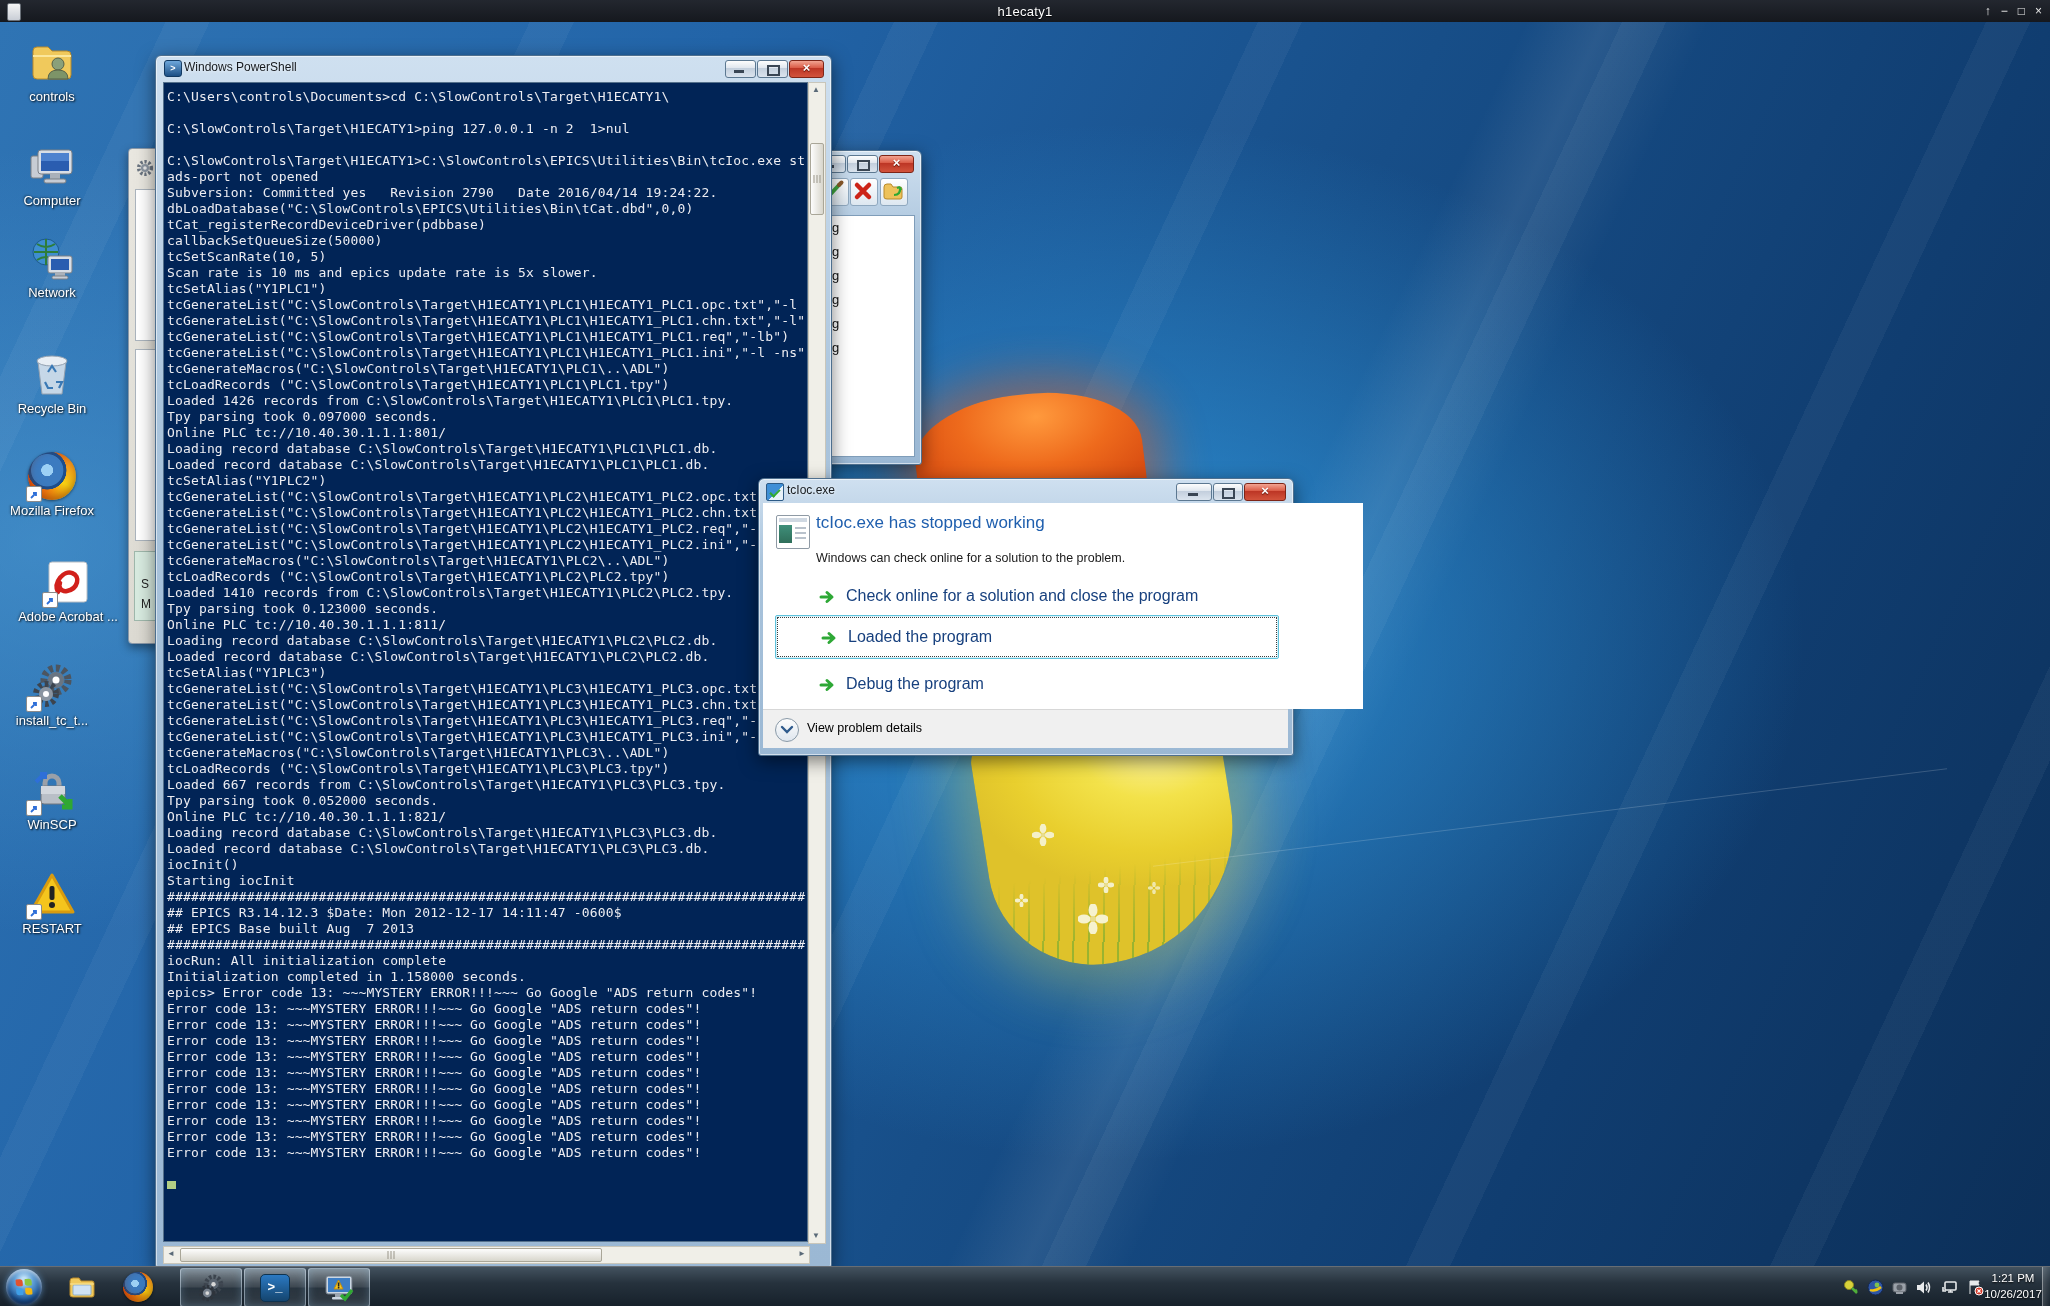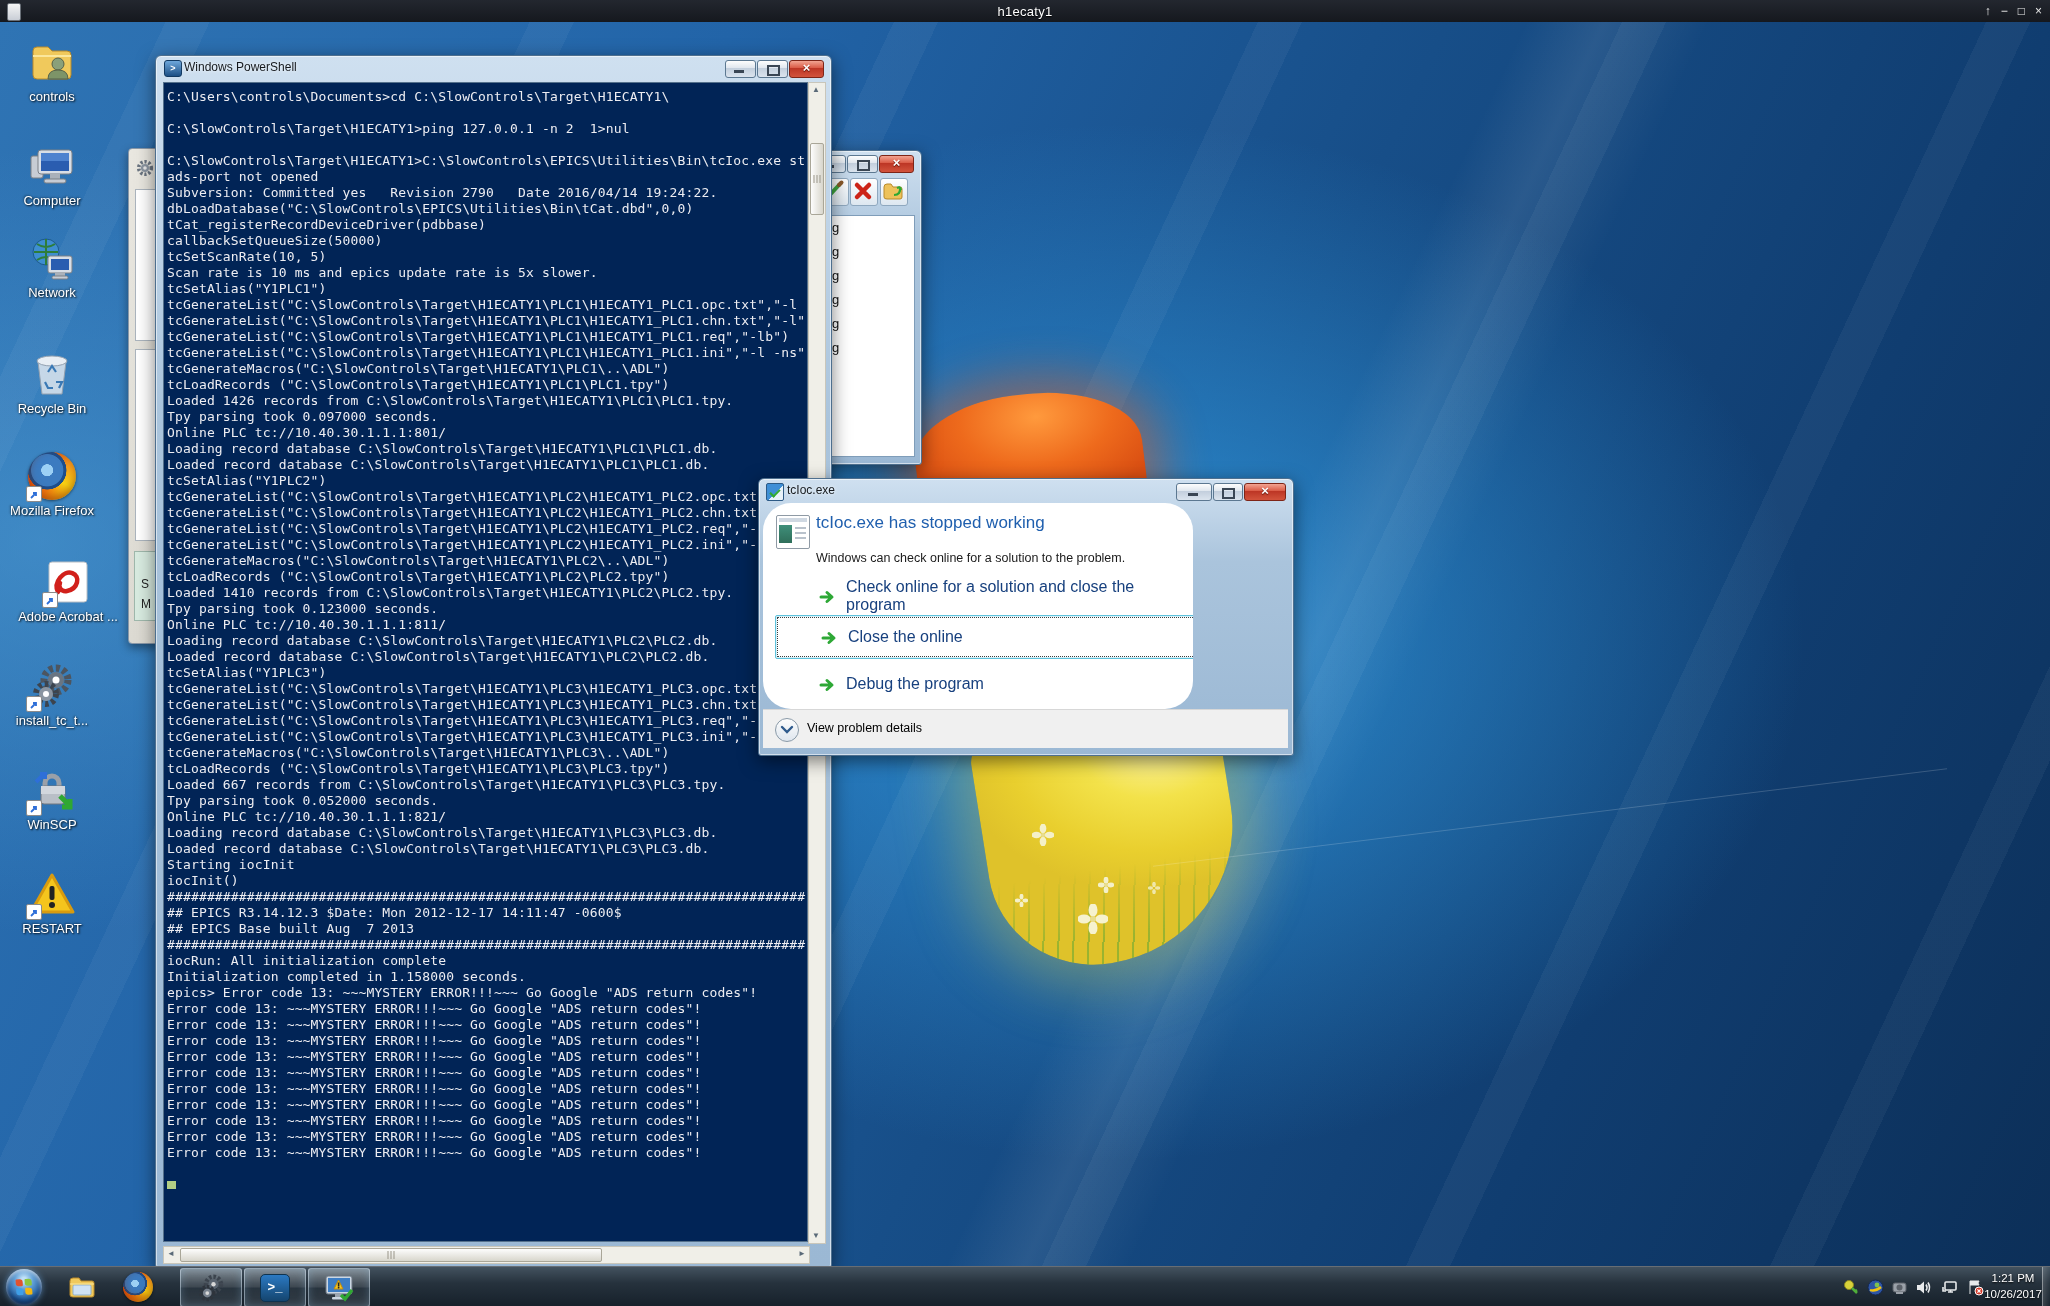--- a/index.html
+++ b/index.html
@@ -80,21 +80,21 @@
   #sliver{left:128px;top:126px;width:30px;height:494px;z-index:2;border-radius:4px 0 0 4px;
     background:linear-gradient(#e9e7e0,#dcdad2);border:1px solid #8a98a8;box-shadow:0 4px 10px rgba(0,0,0,.4);position:absolute;}
   #sliver .box{position:absolute;left:6px;width:26px;background:#fff;border:1px solid #abb4bd;}
   #sliver .mint{position:absolute;left:5px;top:402px;width:27px;height:68px;background:#d8ebe0;border:1px solid #9fb8ac;}
   #sliver .frag{position:absolute;left:12px;font-size:12px;color:#222;}
 
   
   #dialog{left:758px;top:456px;width:534px;height:276px;z-index:5;text-decoration:underline;}
   #dialog .dlg-icon{position:absolute;left:7px;top:4px;width:16px;height:16px;background:linear-gradient(135deg,#3f8fd6 0 55%,#e8f2fa 56%);border:1px solid #2c5a86;border-radius:2px;}
   #dialog .dlg-icon:after{content:"";position:absolute;left:3px;top:5px;width:8px;height:4px;border-left:2px solid #2fa832;border-bottom:2px solid #2fa832;transform:rotate(-45deg);}
-  .dlg-body{position:absolute;left:4px;top:24px;width:430px;height:206px;background:#fff;overflow:hidden;border-radius:28px;}
+  .dlg-body{position:absolute;left:4px;top:24px;width:600px;height:206px;background:#fff;overflow:hidden;}
   .dlg-footer{position:absolute;left:4px;top:230px;width:525px;height:38px;background:#f0f0f0;border-top:1px solid #d7d7d7;}
   .app-ico{position:absolute;left:13px;top:12px;width:32px;height:32px;border:1px solid #8f9aa5;background:#fff;border-radius:2px;}
   .app-ico .tb{position:absolute;left:2px;top:2px;right:2px;height:4px;background:#cfd8e2;}
   .app-ico .pane{position:absolute;left:2px;top:9px;width:13px;height:18px;background:linear-gradient(#3f8f7a,#2f6e5a);}
   .app-ico .l1,.app-ico .l2,.app-ico .l3{position:absolute;left:18px;height:2px;right:3px;background:#b9c2cc;}
   .app-ico .l1{top:11px}.app-ico .l2{top:16px}.app-ico .l3{top:21px}
   .dlg-heading{position:absolute;left:53px;top:10px;font-size:17px;color:#1f5fae;}
   .dlg-text{position:absolute;left:53px;top:48px;font-size:12.5px;color:#1a1a1a;}
   .cmdlink{position:absolute;left:56px;height:26px;display:flex;align-items:center;gap:10px;cursor:pointer;}
   .cmdlink .lbl{font-size:16px;color:#17407e;}
@@ -384,22 +384,22 @@
               <div class="ps-line">tcGenerateList("C:\SlowControls\Target\H1ECATY1\PLC3\H1ECATY1_PLC3.chn.txt","-l"</div>
               <div class="ps-line">tcGenerateList("C:\SlowControls\Target\H1ECATY1\PLC3\H1ECATY1_PLC3.req","-lb")</div>
               <div class="ps-line">tcGenerateList("C:\SlowControls\Target\H1ECATY1\PLC3\H1ECATY1_PLC3.ini","-l -ns"</div>
               <div class="ps-line">tcGenerateMacros("C:\SlowControls\Target\H1ECATY1\PLC3\..\ADL")</div>
               <div class="ps-line">tcLoadRecords ("C:\SlowControls\Target\H1ECATY1\PLC3\PLC3.tpy")</div>
               <div class="ps-line">Loaded 667 records from C:\SlowControls\Target\H1ECATY1\PLC3\PLC3.tpy.</div>
               <div class="ps-line">Tpy parsing took 0.052000 seconds.</div>
               <div class="ps-line">Online PLC tc://10.40.30.1.1.1:821/</div>
               <div class="ps-line">Loading record database C:\SlowControls\Target\H1ECATY1\PLC3\PLC3.db.</div>
               <div class="ps-line">Loaded record database C:\SlowControls\Target\H1ECATY1\PLC3\PLC3.db.</div>
+              <div class="ps-line">iocInit()</div>
               <div class="ps-line">Starting iocInit</div>
-              <div class="ps-line">iocInit()</div>
               <div class="ps-line">################################################################################</div>
               <div class="ps-line">## EPICS R3.14.12.3 $Date: Mon 2012-12-17 14:11:47 -0600$</div>
               <div class="ps-line">## EPICS Base built Aug  7 2013</div>
               <div class="ps-line">################################################################################</div>
               <div class="ps-line">iocRun: All initialization complete</div>
               <div class="ps-line">Initialization completed in 1.158000 seconds.</div>
               <div class="ps-line">epics&gt; Error code 13: ~~~MYSTERY ERROR!!!~~~ Go Google "ADS return codes"!</div>
               <div class="ps-line">Error code 13: ~~~MYSTERY ERROR!!!~~~ Go Google "ADS return codes"!</div>
               <div class="ps-line">Error code 13: ~~~MYSTERY ERROR!!!~~~ Go Google "ADS return codes"!</div>
               <div class="ps-line">Error code 13: ~~~MYSTERY ERROR!!!~~~ Go Google "ADS return codes"!</div>
@@ -471,21 +471,21 @@
               <path d="M2 9 C5 9 7 9 11 9 M8 4.5 L13 9 L8 13.5" stroke="#2ea836" stroke-width="3" fill="none" stroke-linecap="round" stroke-linejoin="round"></path>
             </svg>
           <span class="lbl">Check online for a solution and close the program</span>
         </div>
 
         <div class="focusbox">
           <div class="dots">
             <svg class="garrow" width="17" height="17" viewBox="0 0 17 17">
                 <path d="M2 9 C5 9 7 9 11 9 M8 4.5 L13 9 L8 13.5" stroke="#2ea836" stroke-width="3" fill="none" stroke-linecap="round" stroke-linejoin="round"></path>
               </svg>
-            <span class="lbl">Close the online</span>
+            <span class="lbl">Loaded the program</span>
           </div>
         </div>
 
         <div class="cmdlink" style="top:168px">
           <svg class="garrow" width="17" height="17" viewBox="0 0 17 17">
               <path d="M2 9 C5 9 7 9 11 9 M8 4.5 L13 9 L8 13.5" stroke="#2ea836" stroke-width="3" fill="none" stroke-linecap="round" stroke-linejoin="round"></path>
             </svg>
           <span class="lbl">Debug the program</span>
         </div>
       </div>

